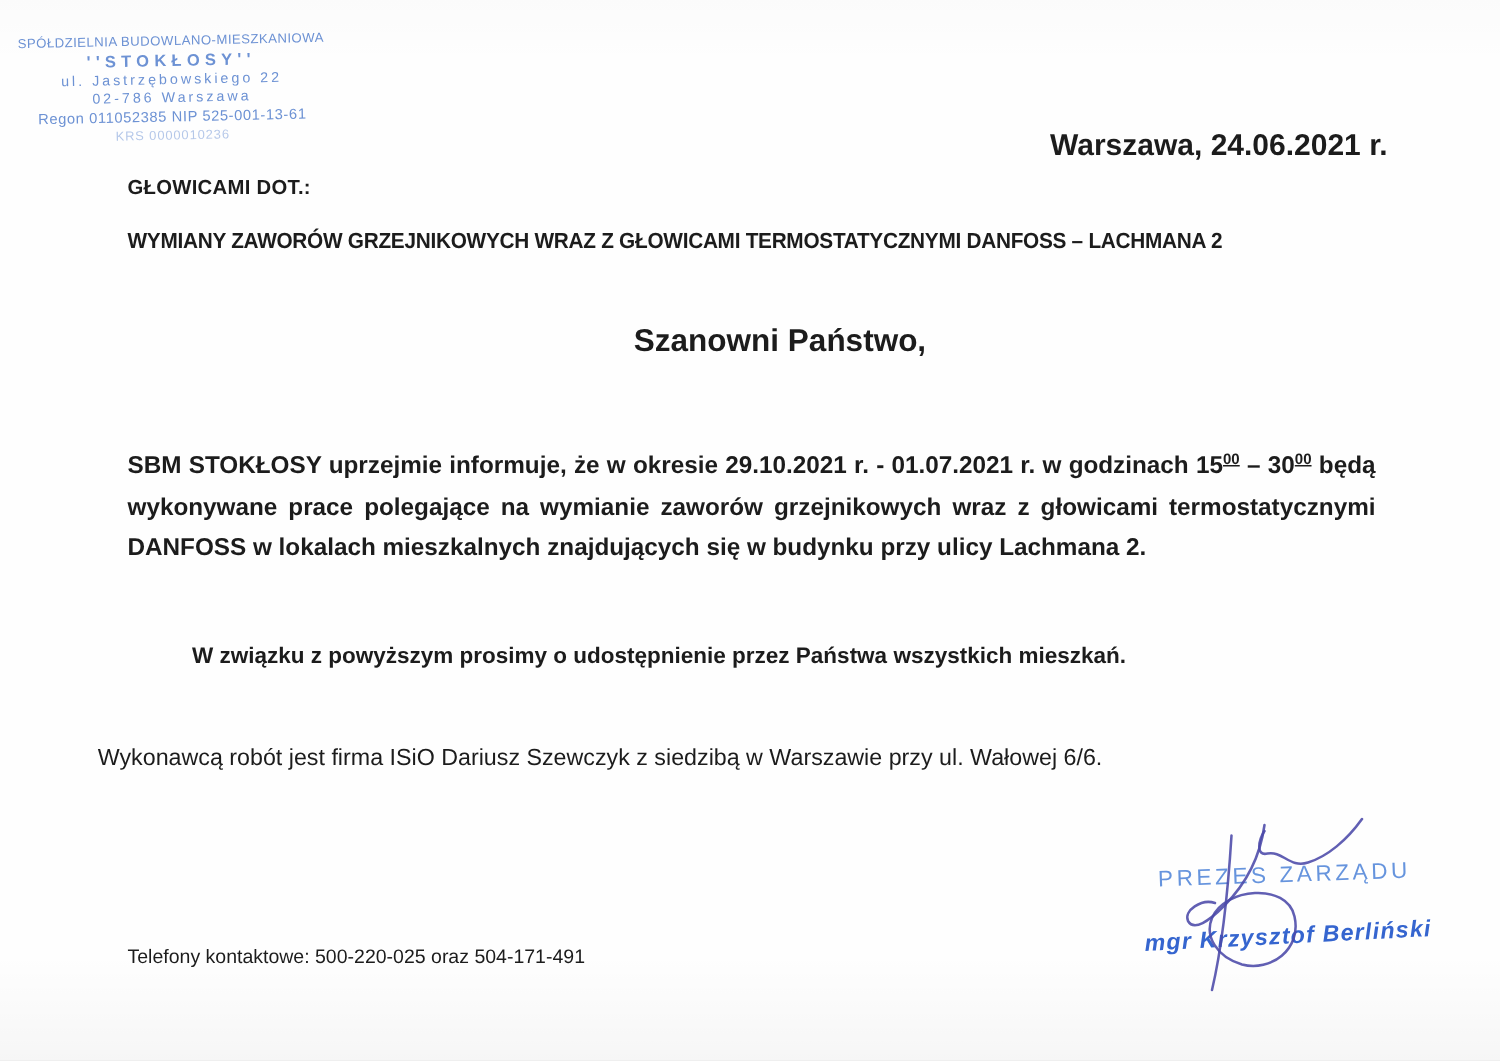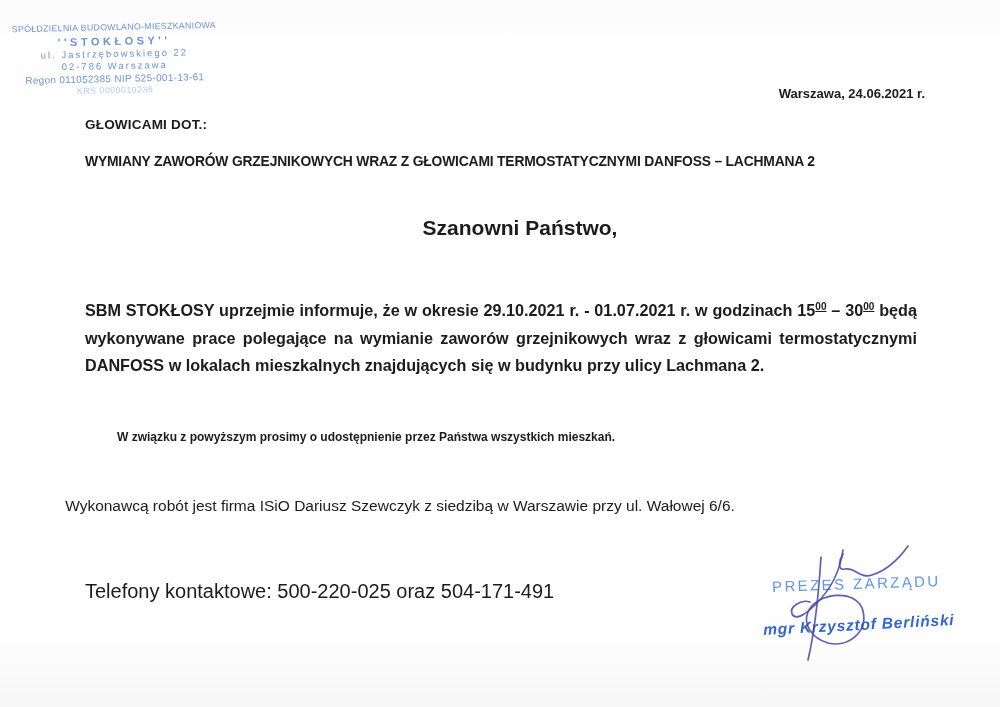--- a/index.html
+++ b/index.html
@@ -39,21 +39,21 @@
   .stamp .s3 { font-size: 9.5px; letter-spacing: 2px; }
   .stamp .s4 { font-size: 9.5px; letter-spacing: 2px; }
   .stamp .s5 { font-size: 9.8px; letter-spacing: 0.4px; }
   .stamp .s6 { font-size: 8.6px; letter-spacing: 0.6px; opacity: 0.5; height: 9px; overflow: hidden; }
 
   
   .date-line {
     position: absolute;
     top: 86px;
     right: 75px;
-    font-size: 13px;
+    font-size: 20px;
     font-weight: bold;
   }
 
   
   .subject-label {
     position: absolute;
     left: 85px;
     top: 117px;
     font-size: 13.5px;
     font-weight: bold;
@@ -97,45 +97,45 @@
   }
   .sup {
     vertical-align: super;
     font-size: 62%;
     text-decoration: underline;
     line-height: 0;
     margin-top: 44px;
   }
   .para2 {
     position: absolute;
-    left: 85px;
+    left: 96px;
     top: 424px;
     width: 832px;
     text-indent: 32px;
-    font-size: 12px;
+    font-size: 15px;
     font-weight: bold;
     line-height: 27.5px;
   }
 
   
   .contractor-line {
     position: absolute;
     left: 0;
     top: 497px;
     width: 800px;
     text-align: center;
     font-size: 15.5px;
   }
 
   
   .contacts-line {
     position: absolute;
     left: 85px;
-    top: 580px;
-    font-size: 20px;
+    top: 630px;
+    font-size: 13px;
   }
 
   
   .sig-title {
     position: absolute;
     left: 772px;
     top: 575px;
     font-size: 15px;
     letter-spacing: 2.4px;
     color: var(--sig-title-blue);

